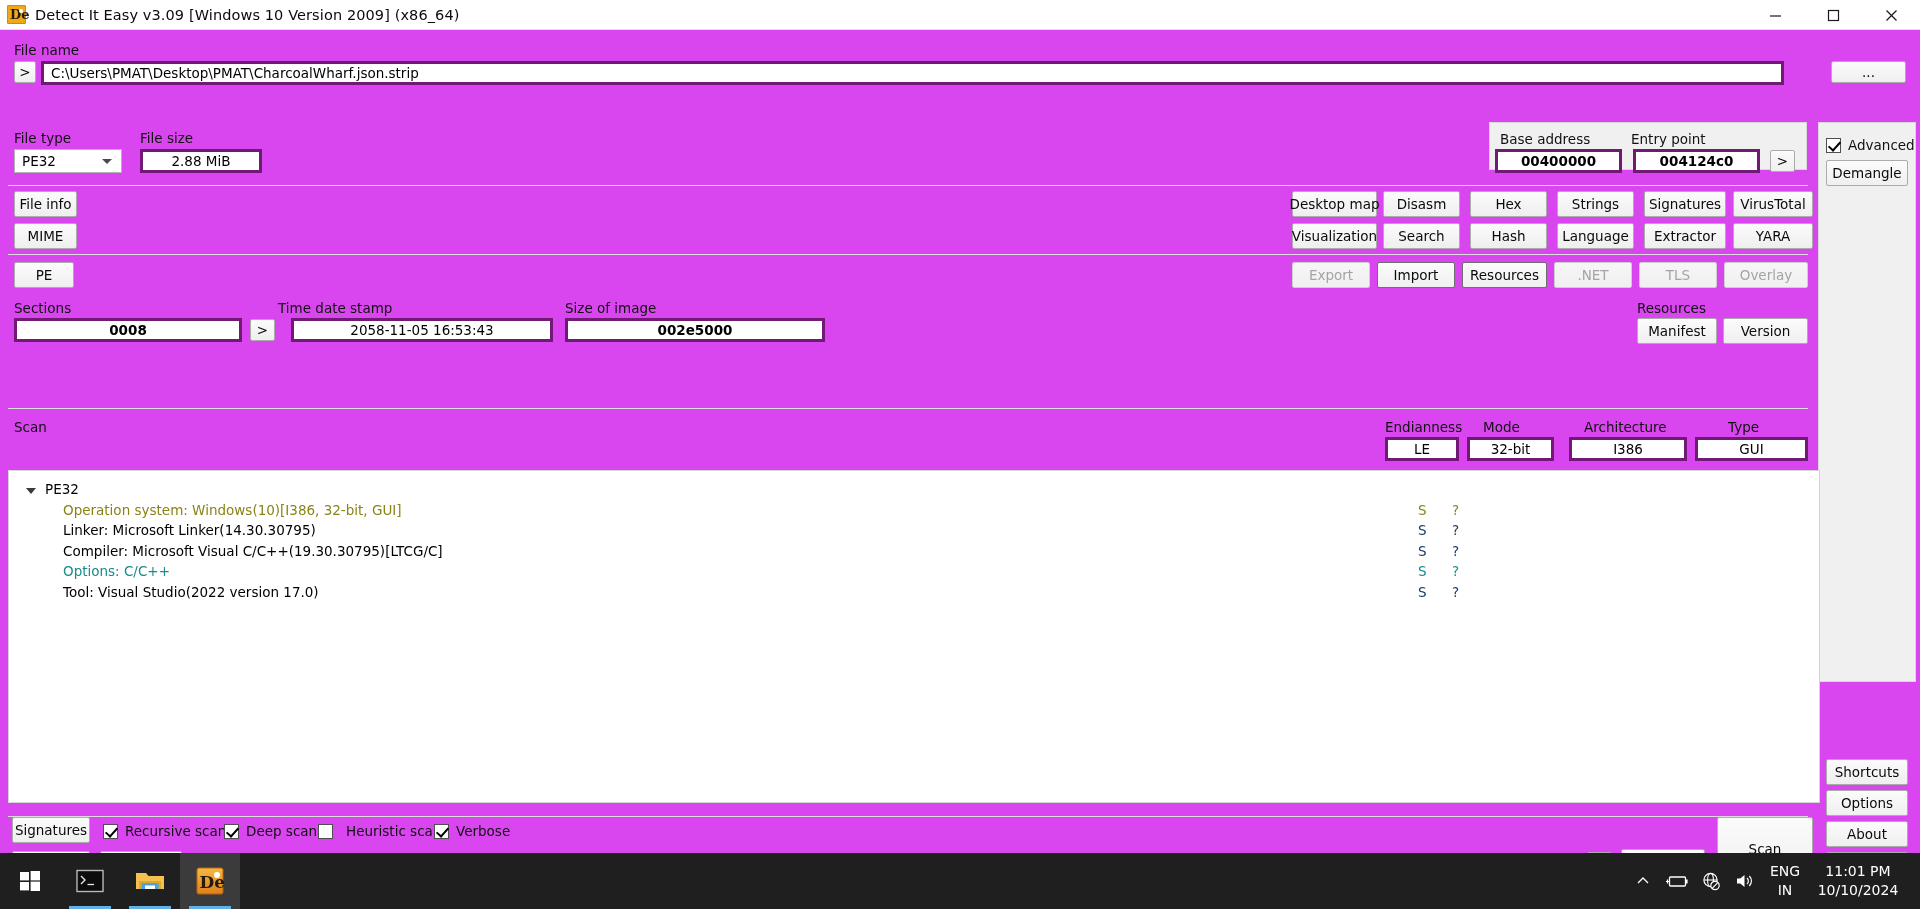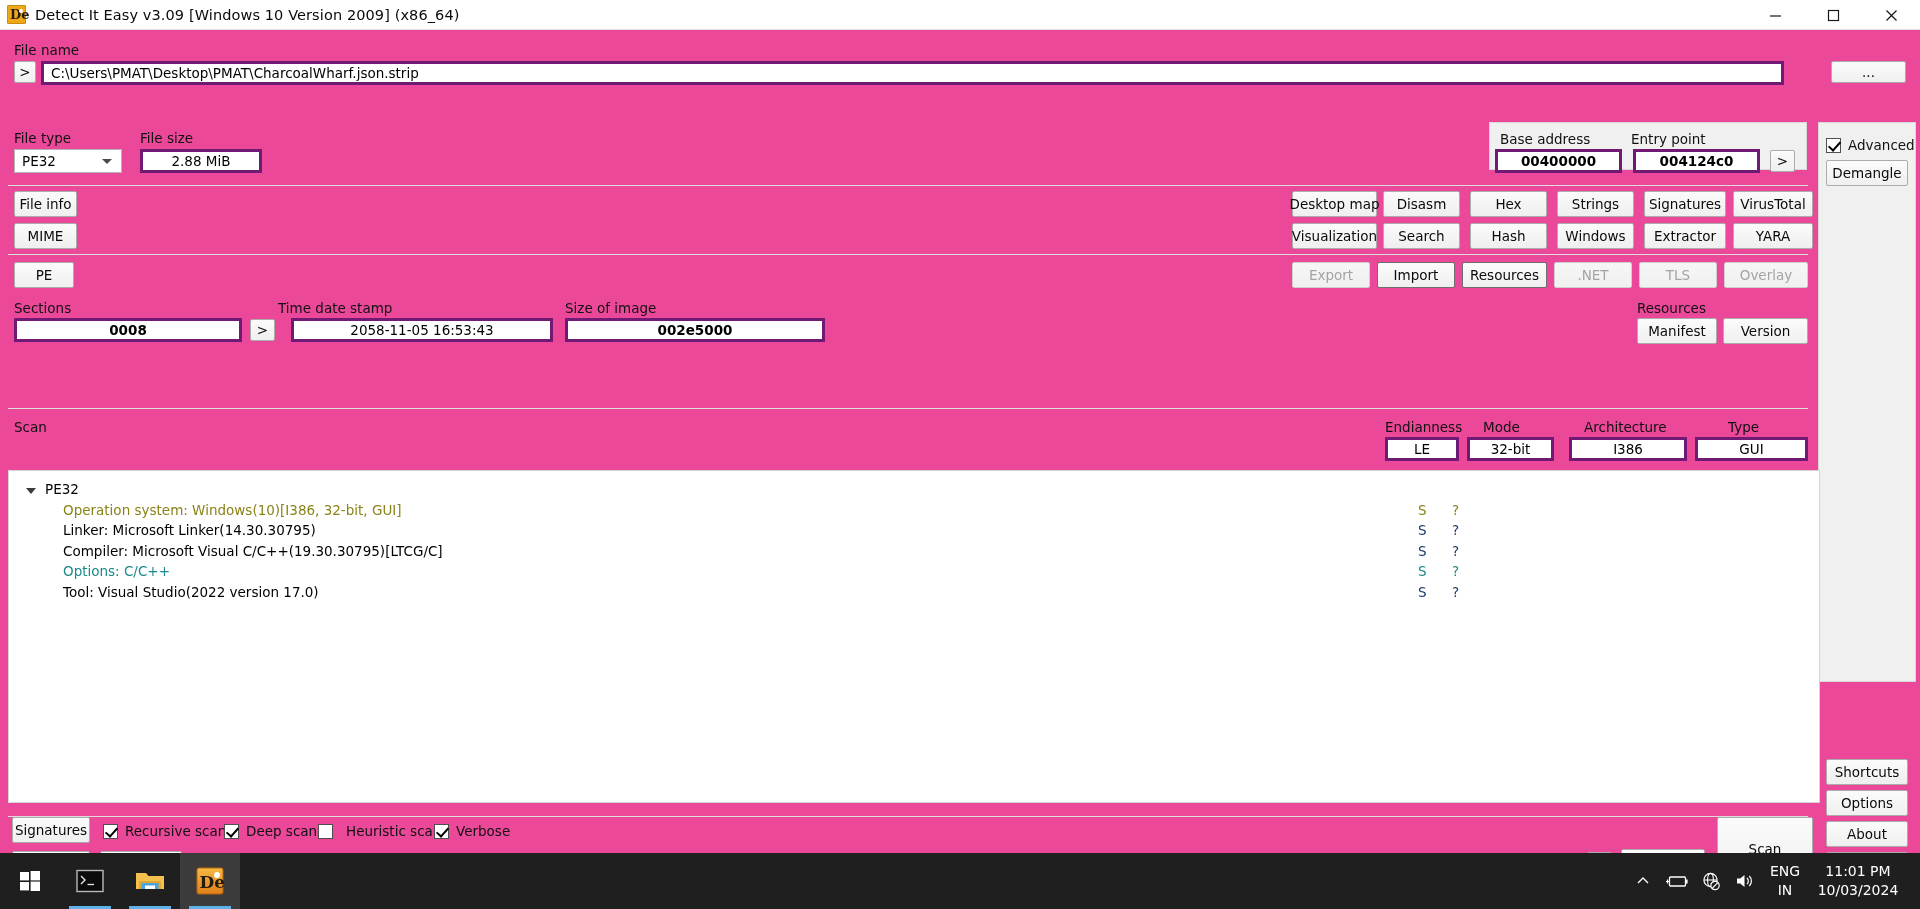--- a/index.html
+++ b/index.html
@@ -41,21 +41,21 @@
   }
   .win-btn {
     width: 58px; height: 30px; display: flex; align-items: center; justify-content: center;
     color: #1a1a1a;
   }
   .win-btn svg { display: block; }
 
   
   .app {
     position: absolute; top: 30px; left: 0; width: 1920px; height: 823px;
-    background: #ec4899;
+    background: #d946ef;
   }
 
   
   .lbl { font-size: 13.5px; color: #111; }
 
   
   .field {
     background: #ffffff; border: 3px solid #701a75;
     display: flex; align-items: center; justify-content: center;
     font-size: 13.5px; color: #000; height: 24px;
@@ -216,21 +216,21 @@
   <div class="btn" style="position:absolute;left:1292px;top:161px;width:85px;">Desktop map</div>
   <div class="btn" style="position:absolute;left:1383px;top:161px;width:77px;">Disasm</div>
   <div class="btn" style="position:absolute;left:1470px;top:161px;width:77px;">Hex</div>
   <div class="btn" style="position:absolute;left:1557px;top:161px;width:77px;">Strings</div>
   <div class="btn" style="position:absolute;left:1644px;top:161px;width:82px;">Signatures</div>
   <div class="btn" style="position:absolute;left:1733px;top:161px;width:80px;">VirusTotal</div>
 
   <div class="btn" style="position:absolute;left:1292px;top:193px;width:85px;">Visualization</div>
   <div class="btn" style="position:absolute;left:1383px;top:193px;width:77px;">Search</div>
   <div class="btn" style="position:absolute;left:1470px;top:193px;width:77px;">Hash</div>
-  <div class="btn" style="position:absolute;left:1557px;top:193px;width:77px;">Windows</div>
+  <div class="btn" style="position:absolute;left:1557px;top:193px;width:77px;">Language</div>
   <div class="btn" style="position:absolute;left:1644px;top:193px;width:82px;">Extractor</div>
   <div class="btn" style="position:absolute;left:1733px;top:193px;width:80px;">YARA</div>
 
   <div class="sep" style="left:8px;top:224px;width:1800px;"></div>
 
   <div class="btn" style="position:absolute;left:14px;top:232px;width:60px;">PE</div>
 
   <div class="btn disabled" style="position:absolute;left:1292px;top:232px;width:78px;">Export</div>
   <div class="btn dark" style="position:absolute;left:1377px;top:232px;width:78px;">Import</div>
   <div class="btn dark" style="position:absolute;left:1462px;top:232px;width:85px;">Resources</div>
@@ -413,17 +413,17 @@
         <path d="M13 6 a4 4 0 0 1 0 6" fill="none" stroke="#ffffff" stroke-width="1.2"></path>
         <path d="M15.3 4 a7 7 0 0 1 0 10" fill="none" stroke="#ffffff" stroke-width="1.2"></path>
       </svg>
     </div>
     <div class="tray-lang">
       <div>ENG</div>
       <div>IN</div>
     </div>
     <div class="tray-clock">
       <div>11:01 PM</div>
-      <div>10/03/2024</div>
+      <div>10/10/2024</div>
     </div>
     <div class="tray-edge"></div>
   </div>
 </div>
 
 </body></html>

